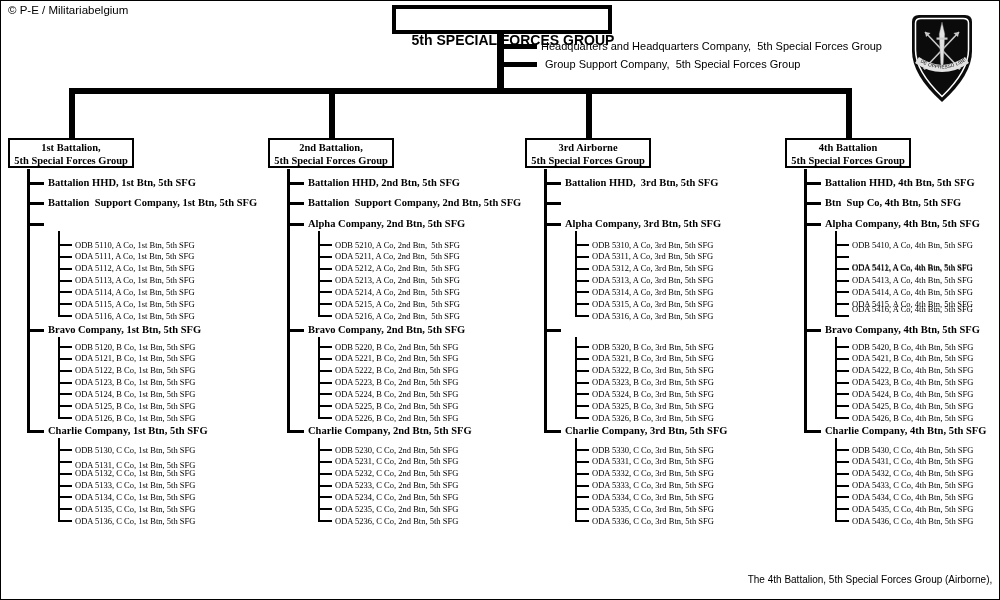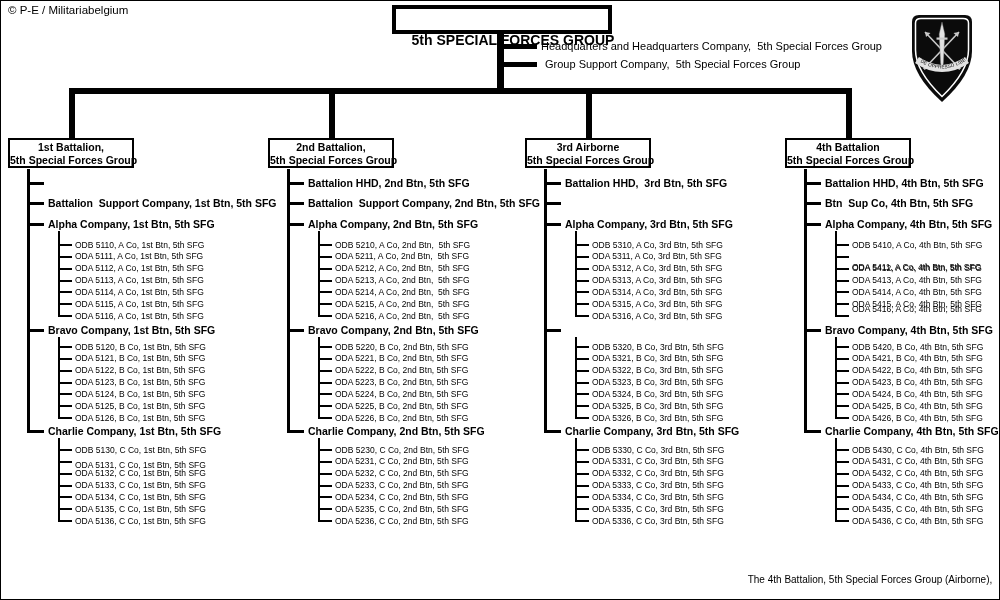--- a/index.html
+++ b/index.html
@@ -13,21 +13,21 @@
   .trunk{left:497px;top:33px;width:7px;height:61px;}
   .hq-stub1{left:500px;top:44px;width:37px;height:5px;}
   .hq-stub2{left:500px;top:62px;width:37px;height:5px;}
   .hq-label{position:absolute;font-size:11px;white-space:pre;height:13px;line-height:13px;}
   .hq1{left:541px;top:40px;}
   .hq2{left:545px;top:58px;}
   .main-bar{left:69px;top:88px;width:783px;height:6px;}
   .bstub{top:93px;width:6px;height:46px;}
   .bs0{left:69px;}.bs1{left:329px;}.bs2{left:586px;}.bs3{left:846px;}
 
-  .battalion{position:absolute;top:138px;width:262px;height:400px;}
+  .battalion{position:absolute;top:138px;width:262px;height:400px;font-family:Liberation Serif, serif;}
   .bn0{left:8px;}.bn1{left:268px;}.bn2{left:525px;}.bn3{left:785px;}
   .bn-box{position:absolute;left:0;top:0;width:122px;height:25px;border:2px solid #000;background:#fff;
           text-align:center;font-size:10.5px;font-weight:600;line-height:13px;padding-top:1px;white-space:pre;}
   .spine{left:19px;top:31px;width:3px;height:264px;}
   .tick{left:19px;width:17px;height:3px;}
   .subspine{left:50px;width:2px;}
   .ttick{left:50px;width:14px;height:2px;}
   .unit-label{position:absolute;left:40px;height:16px;line-height:16px;font-size:10.5px;font-weight:600;white-space:pre;}
   .team-label{position:absolute;left:67px;height:11px;line-height:11px;font-size:8.5px;white-space:pre;}
 
@@ -55,24 +55,24 @@
   <div class="vline bstub bs3"></div>
 
   <div class="hq-label hq1">Headquarters and Headquarters Company,  5th Special Forces Group</div>
   <div class="hq-label hq2">Group Support Company,  5th Special Forces Group</div>
 
   <div id="battalions">
       <div class="battalion bn0">
         <div class="bn-box"><div>1st Battalion,</div><div>5th Special Forces Group</div></div>
         <div class="vline spine"></div>
         <div class="hline tick" style="top:43.5px"></div>
+        <div class="unit-label" style="top:37px">Battalion HHD, 1st Btn, 5th SFG</div>
         <div class="hline tick" style="top:63.5px"></div>
         <div class="unit-label" style="top:57px">Battalion  Support Company, 1st Btn, 5th SFG</div>
         <div class="hline tick" style="top:84.5px"></div>
-        <div class="unit-label" style="top:78px">Alpha Company, 1st Btn, 5th SFG</div>
         <div class="vline subspine" style="top:93px;height:86.0px"></div>
         <div class="hline ttick" style="top:106.0px"></div>
         <div class="team-label" style="top:101.5px">ODB 5110, A Co, 1st Btn, 5th SFG</div>
         <div class="hline ttick" style="top:117.8px"></div>
         <div class="team-label" style="top:113.3px">ODA 5111, A Co, 1st Btn, 5th SFG</div>
         <div class="hline ttick" style="top:129.7px"></div>
         <div class="team-label" style="top:125.2px">ODA 5112, A Co, 1st Btn, 5th SFG</div>
         <div class="hline ttick" style="top:141.5px"></div>
         <div class="team-label" style="top:137.0px">ODA 5113, A Co, 1st Btn, 5th SFG</div>
         <div class="hline ttick" style="top:153.3px"></div>

